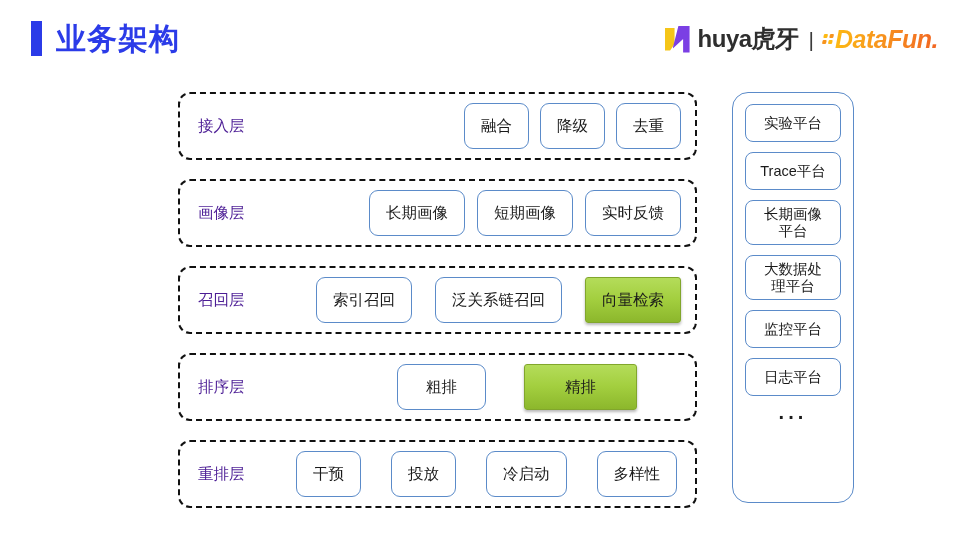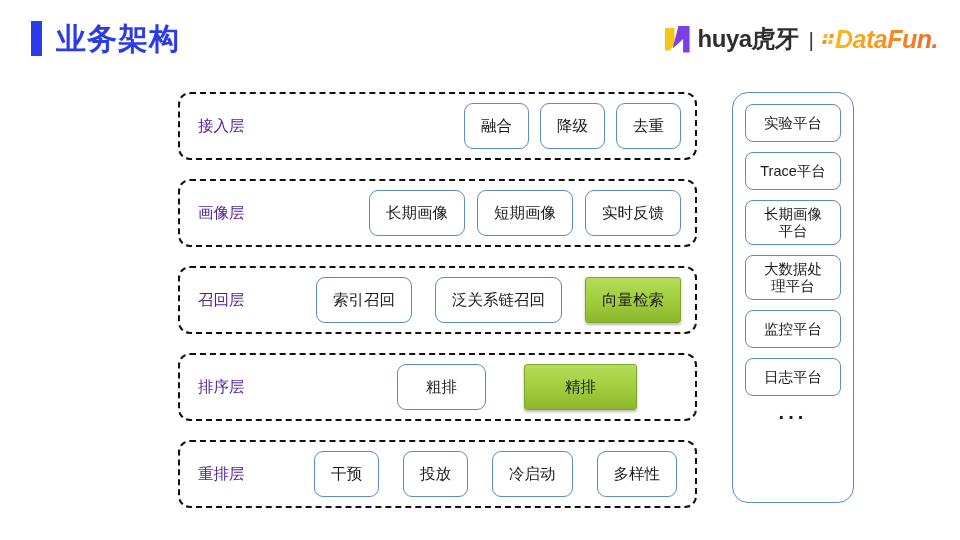--- a/index.html
+++ b/index.html
@@ -169,21 +169,21 @@
     box-shadow: 0 2px 3px rgba(0,0,0,0.28);
     border-radius: 3px;
     color: #1a1a1a;
   }
 
   
   .layer[data-row="1"] .nodes { gap: 11px; }
   .layer[data-row="2"] .nodes { gap: 12px; }
   .layer[data-row="3"] .nodes { gap: 23px; }
   .layer[data-row="4"] .nodes { gap: 38px; margin-right: 58px; }
-  .layer[data-row="5"] .nodes { gap: 24px; margin-right: 18px; }
+  .layer[data-row="5"] .nodes { gap: 30px; margin-right: 18px; }
 
   
   .panel {
     position: absolute;
     left: 732px; top: 92px;
     width: 122px;
     height: 411px;
     border: 1.8px solid #5B8BC9;
     border-radius: 16px;
     background: #ffffff;

